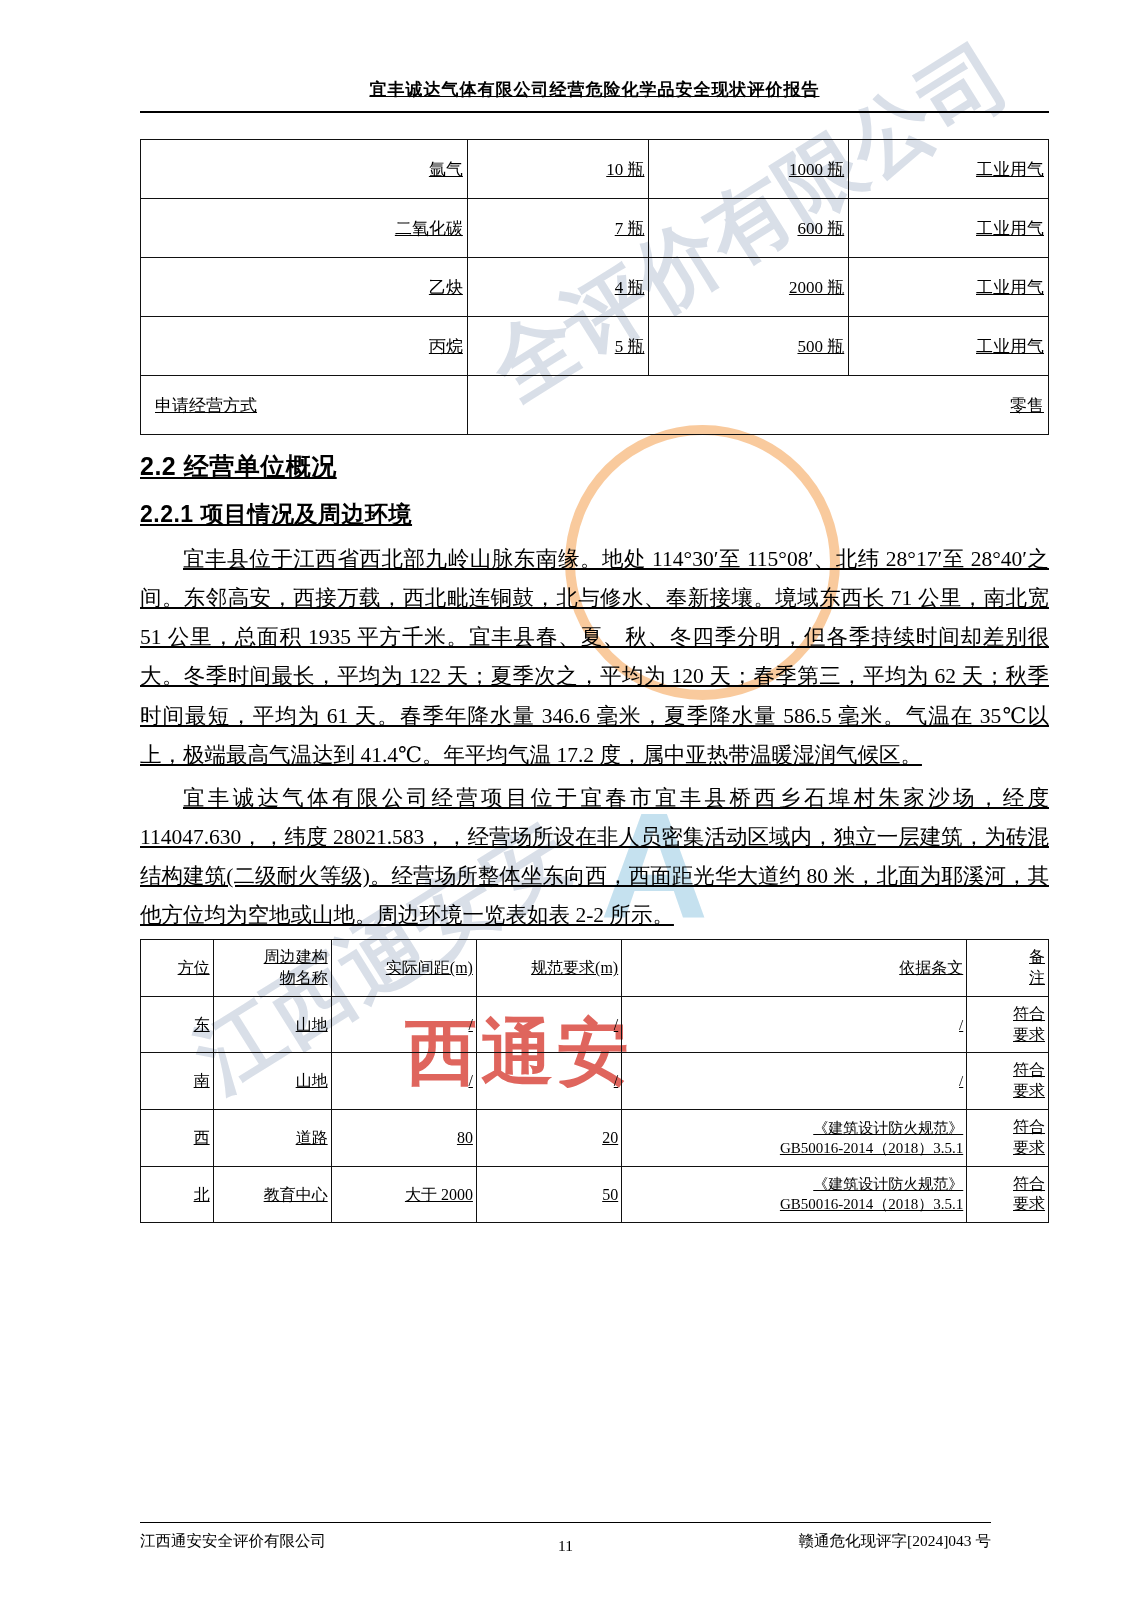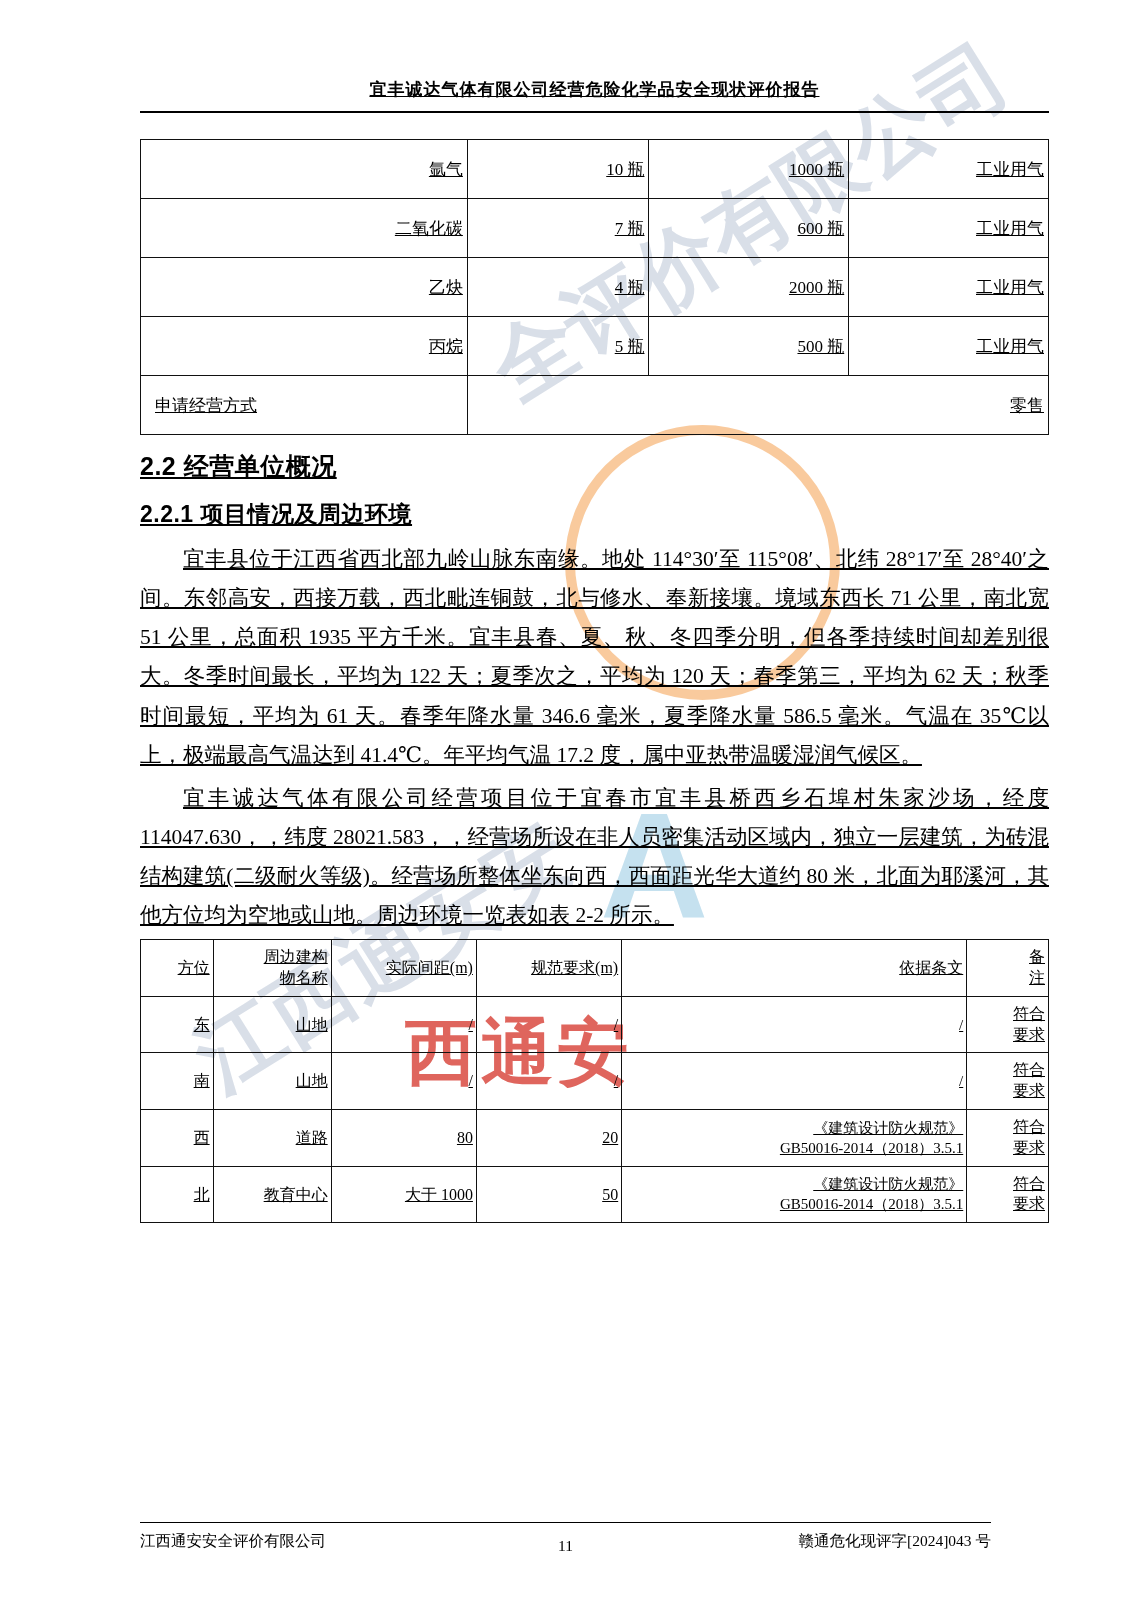--- a/index.html
+++ b/index.html
@@ -317,21 +317,21 @@
           </td>
           <td>
             <div class="two-line">符合</div>
             <div class="two-line">要求</div>
           </td>
         </tr>
 
         <tr>
           <td>北</td>
           <td>教育中心</td>
-          <td>大于 1000</td>
+          <td>大于 2000</td>
           <td>50</td>
           <td class="small">
             <div>《建筑设计防火规范》</div>
             <div>GB50016-2014（2018）3.5.1</div>
           </td>
           <td>
             <div class="two-line">符合</div>
             <div class="two-line">要求</div>
           </td>
         </tr>

